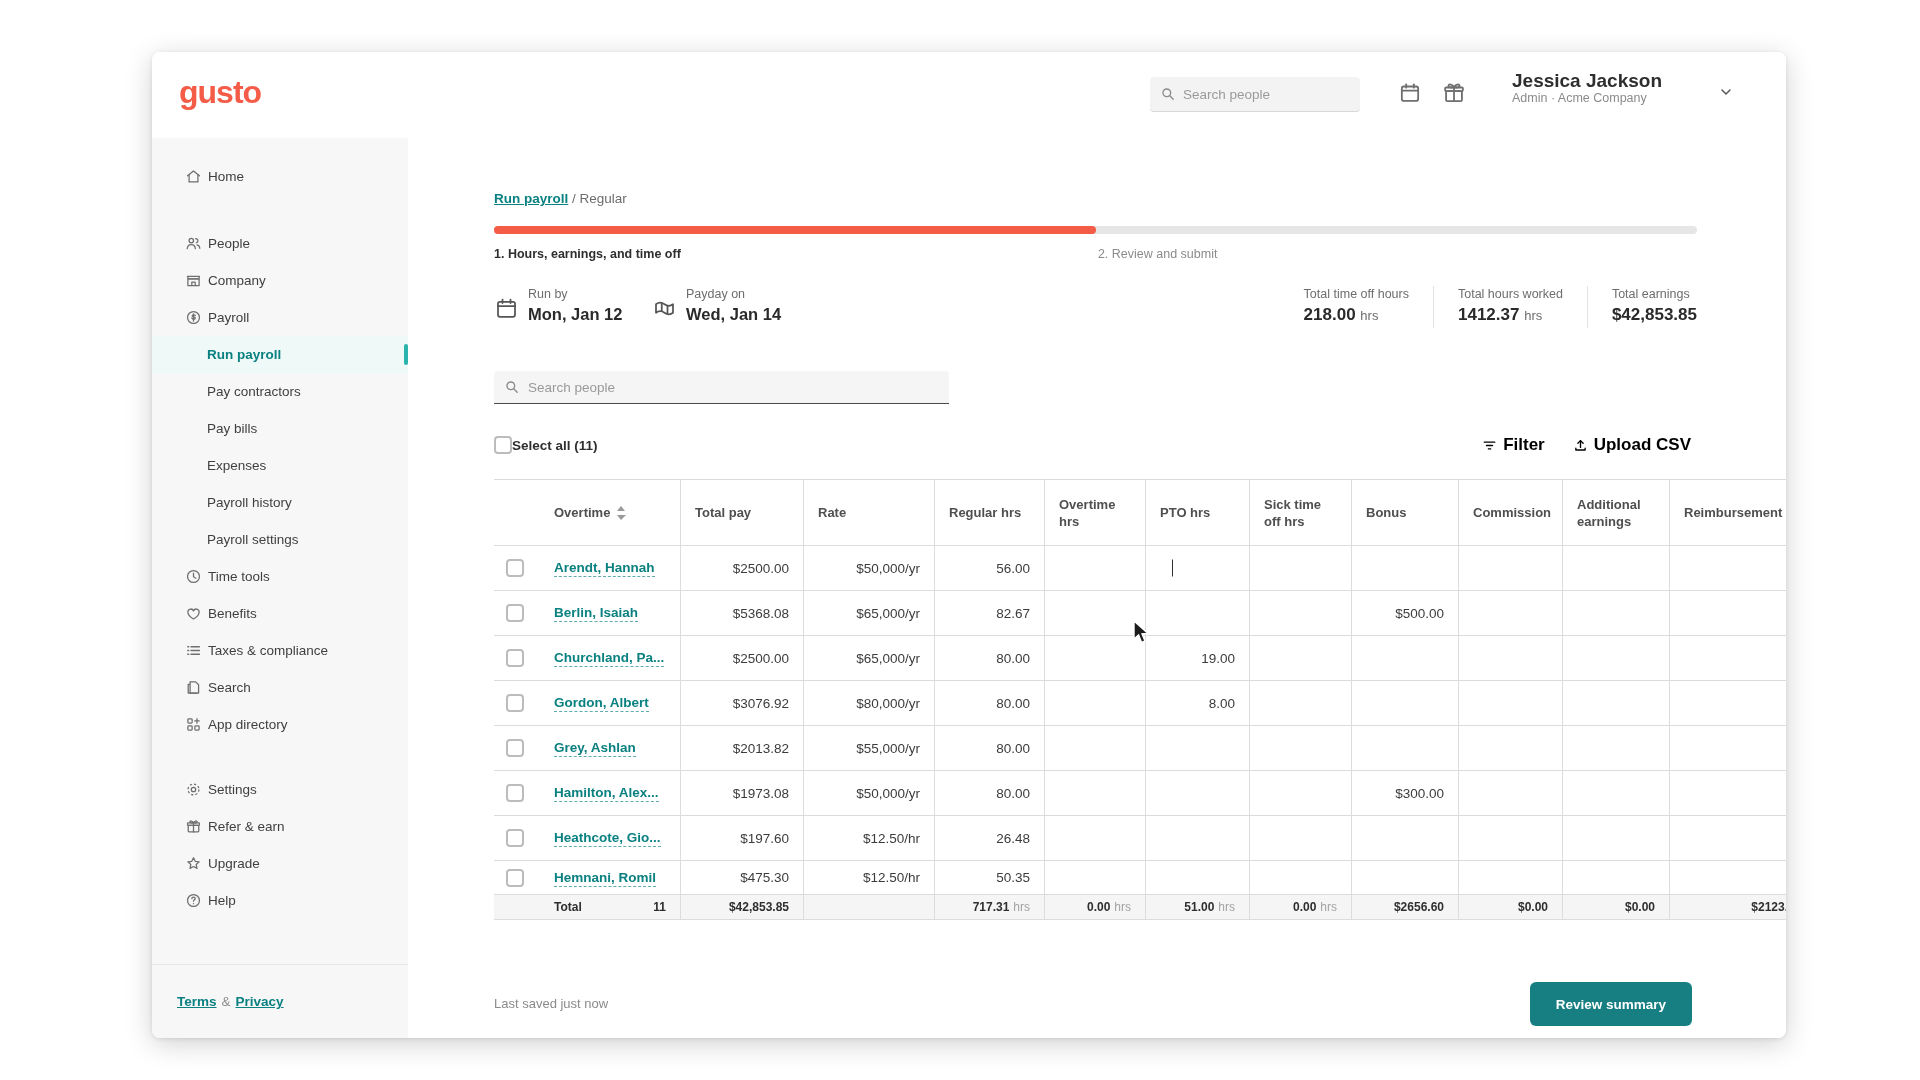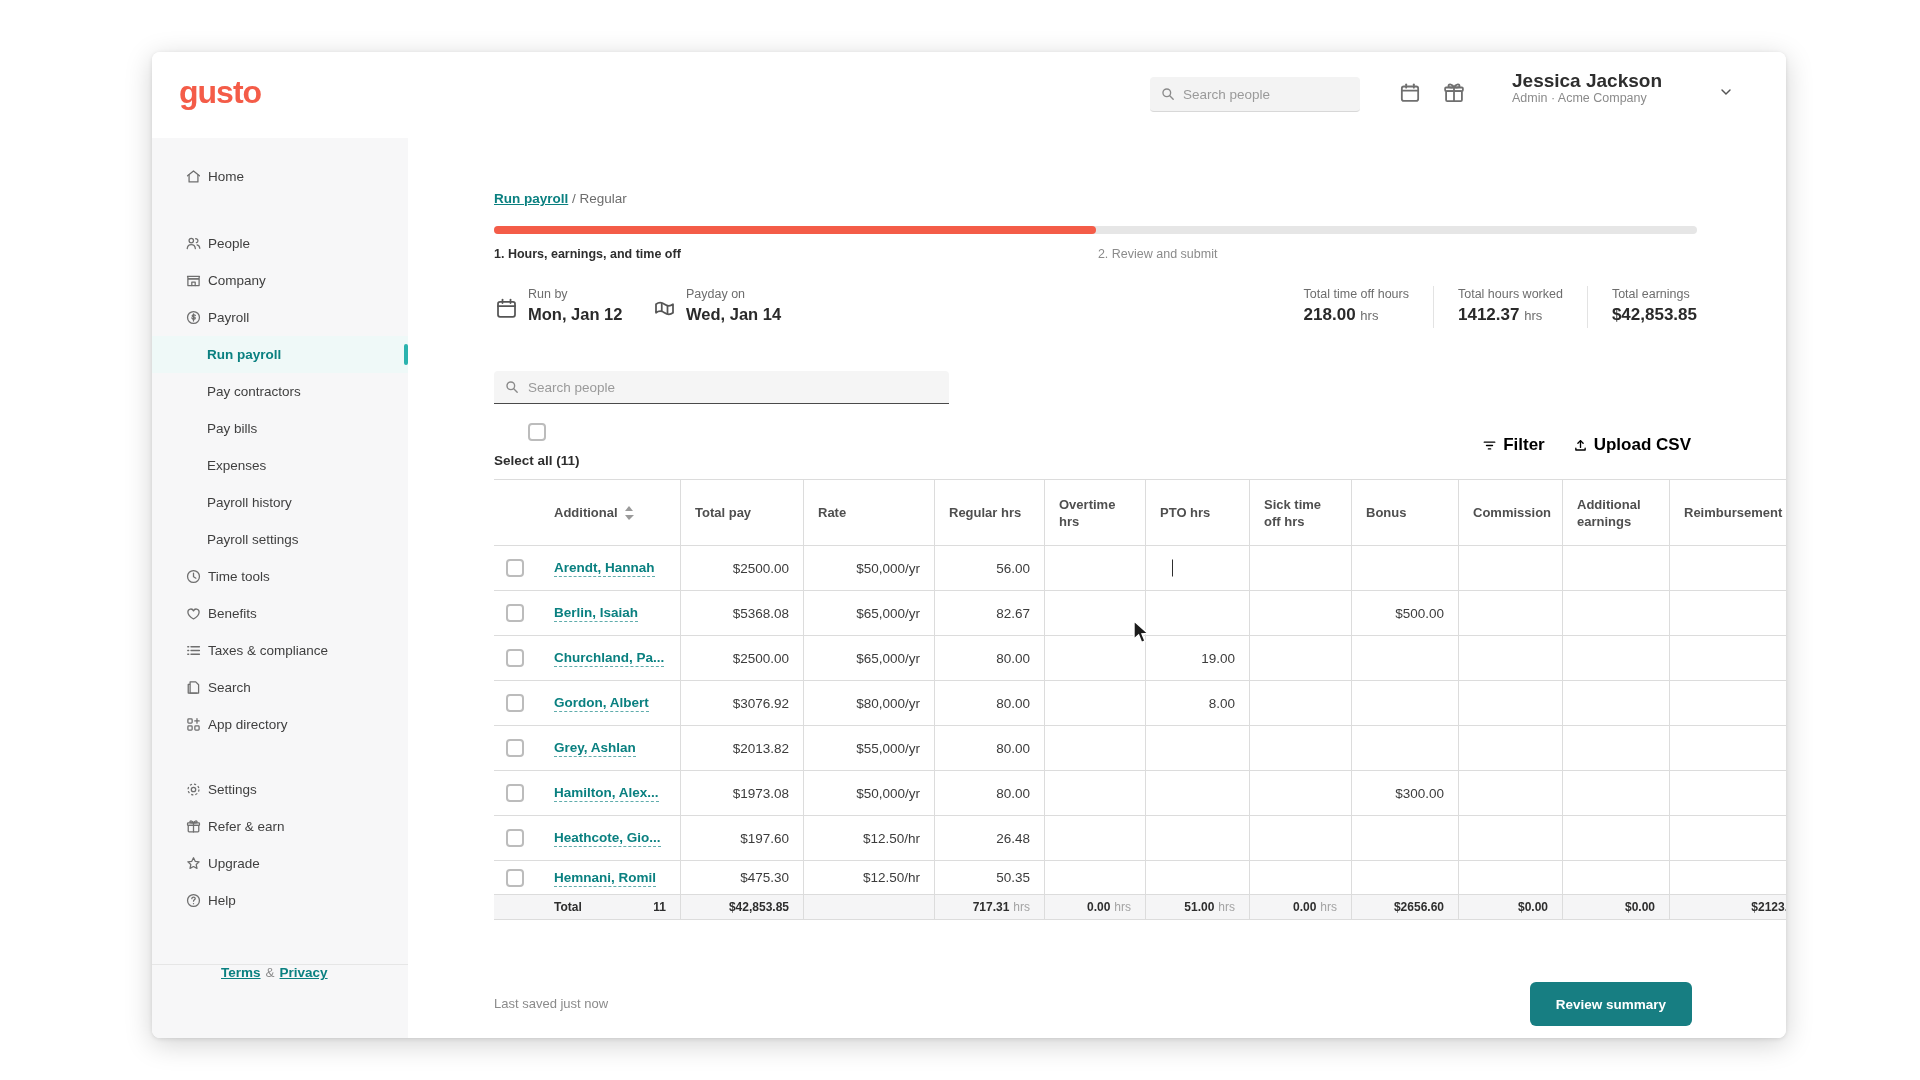--- a/index.html
+++ b/index.html
@@ -26,21 +26,21 @@
   .sidebar{ position:absolute; left:0; top:86px; width:256px; height:900px; background:#f7f7f8; }
   .nav{ padding-top:20px; }
   .nav-item{ position:relative; height:37px; display:flex; align-items:center; padding-left:33px; gap:6px;
              font-size:13.5px; color:#3f3f3f; cursor:pointer; }
   .nav-item .ni{ width:17px; height:17px; color:#6f6f6f; flex:0 0 17px; }
   .nav-item.sub{ padding-left:55px; }
   .nav-item.active{ color:#0a8080; font-weight:700; background:#eff9f8; }
   .nav-item.active::after{ content:""; position:absolute; right:0; top:8px; width:4px; height:21px; background:#2bb3ae; border-radius:2px; }
   .nav-gap-lg{ height:30px; } .nav-gap-md{ height:28px; }
   .side-foot{ position:absolute; left:0; bottom:0; width:100%; height:74px; border-top:1px solid #e6e6e6;
-              display:flex; padding-left:69px; font-size:13.5px; color:#8b8b8b; }
+              display:flex; align-items:center; padding-left:25px; font-size:13.5px; color:#8b8b8b; }
   .side-foot a{ color:#0a8080; font-weight:700; text-decoration:underline; cursor:pointer; }
   .side-foot .amp{ margin:0 5px; }
 
   
   .main{ position:absolute; left:256px; top:86px; width:1378px; height:900px; background:#fff; overflow:hidden; }
   .content{ position:absolute; left:86px; top:0; width:1203px; }
 
   .breadcrumb{ margin-top:53px; font-size:13.5px; color:#6d6d6d; }
   .breadcrumb a{ color:#0a8080; font-weight:600; text-decoration:underline; cursor:pointer; }
   .page-title{ margin-top:16px; font-size:27px; font-weight:700; color:#232323; letter-spacing:-.2px; }
@@ -63,21 +63,21 @@
   .stat-value{ font-size:17px; font-weight:700; color:#2a2a2a; line-height:24px; }
   .stat-suffix{ font-size:13px; font-weight:400; color:#6d6d6d; }
 
   .tbl-search{ margin-top:37px; width:455px; height:33px; background:#f5f5f5; border-radius:4px 4px 0 0;
                border-bottom:1px solid #4a4a4a; display:flex; align-items:center; padding:0 10px; gap:8px; }
   .tbl-search input{ border:none; background:transparent; outline:none; font-size:13.5px; color:#444; width:100%;
                      font-family:"Liberation Sans", sans-serif; }
   .tbl-search input::placeholder{ color:#9a9a9a; }
 
   .toolbar{ margin-top:30px; height:22px; position:relative; display:flex; align-items:center; }
-  .select-all{ display:flex; align-items:center; gap:12px; font-size:13.5px; font-weight:700; color:#2e2e2e;flex-direction:column; }
+  .select-all{ display:flex; align-items:center; font-size:13.5px; font-weight:700; color:#2e2e2e; }
   .checkbox{ width:18px; height:18px; border:2px solid #bcbcbc; border-radius:4px; background:#fff; display:inline-block; cursor:pointer; }
   .tool-links{ position:absolute; right:6px; display:flex; gap:28px; }
   .tool-link{ display:flex; align-items:center; gap:6px; color:#000000; font-size:17px; font-weight:700; cursor:pointer; }
 
   
   .table{ position:relative; margin-top:23px; width:1340px; font-size:13.5px; color:#3c3c3c; }
   .tr{ display:flex; border-bottom:1px solid #dcdcdc; background:#fff; }
   .thead{ border-top:1px solid #dcdcdc; height:67px; color:#4f4f4f; font-size:13px; font-weight:700; }
   .tbody-row{ height:45px; }
   .tr-clip{ height:34px; overflow:hidden; }
@@ -424,21 +424,21 @@
             <span>Upload CSV</span>
           </span>
         </div>
       </div>
 
       <div class="table">
 
         <div class="tr thead">
           <div class="td col-check noline"></div>
           <div class="td col-name noline th">
-            <span>Additional</span>
+            <span>Overtime</span>
             <span class="sort">
                 <svg width="10" height="14" viewBox="0 0 10 14" fill="currentColor">
                   <path d="M5 0 9 5H1z"></path>
                   <path d="M5 14 1 9h9z"></path>
                 </svg>
               </span>
           </div>
           <div class="td col-pay th">Total pay</div>
           <div class="td col-rate th">Rate</div>
           <div class="td col-reg th">Regular hrs</div>

